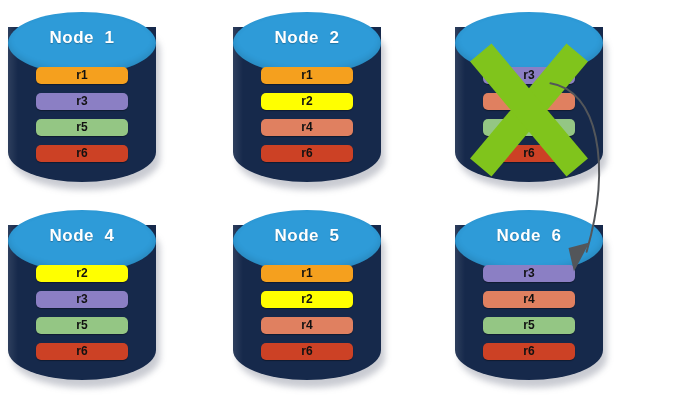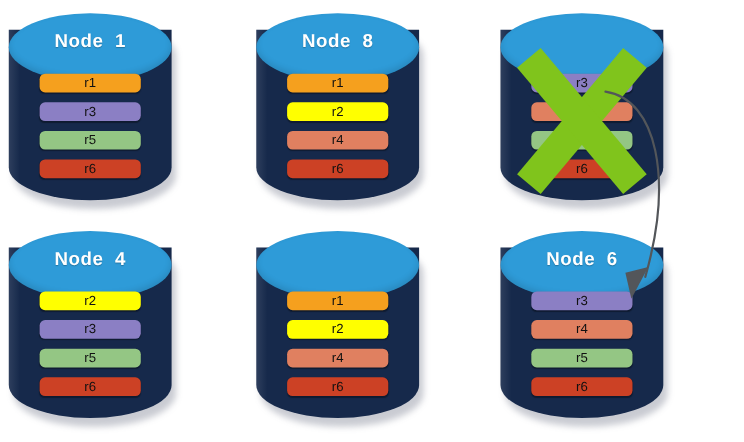--- a/index.html
+++ b/index.html
@@ -92,21 +92,21 @@
     width: 92px;
   }
   .record {
     height: 17px;
     line-height: 17px;
     margin-bottom: 9px;
     border-radius: 5px;
     text-align: center;
     color: #111111;
     font-size: 12px;
-    font-weight: normal;
+    font-weight: bold;
     box-shadow: 0 1px 1px rgba(0,0,0,0.35);
   }
 
   
   .cross {
     position: absolute;
     left: 12px;
     top: 28px;
     width: 124px;
     height: 140px;
@@ -146,21 +146,21 @@
       <div class="record" style="background: rgb(139, 127, 196);">r3</div>
       <div class="record" style="background: rgb(148, 198, 132);">r5</div>
       <div class="record" style="background: rgb(204, 65, 37);">r6</div>
     </div>
   </div>
 
   <div class="node" style="left:233px; top:12px;">
     <div class="cyl-shadow"></div>
     <div class="cyl-body" style="background: rgb(22, 41, 75);"></div>
     <div class="cyl-top" style="background: rgb(46, 155, 216);"></div>
-    <div class="node-title">Node  8</div>
+    <div class="node-title">Node  2</div>
     <div class="records">
       <div class="record" style="background: rgb(245, 160, 30);">r1</div>
       <div class="record" style="background: rgb(255, 255, 0);">r2</div>
       <div class="record" style="background: rgb(224, 128, 96);">r4</div>
       <div class="record" style="background: rgb(204, 65, 37);">r6</div>
     </div>
   </div>
 
   <div class="node" style="left:455px; top:12px;">
     <div class="cyl-shadow"></div>
@@ -188,20 +188,21 @@
       <div class="record" style="background: rgb(139, 127, 196);">r3</div>
       <div class="record" style="background: rgb(148, 198, 132);">r5</div>
       <div class="record" style="background: rgb(204, 65, 37);">r6</div>
     </div>
   </div>
 
   <div class="node" style="left:233px; top:210px;">
     <div class="cyl-shadow"></div>
     <div class="cyl-body" style="background: rgb(22, 41, 75);"></div>
     <div class="cyl-top" style="background: rgb(46, 155, 216);"></div>
+    <div class="node-title">Node  5</div>
     <div class="records">
       <div class="record" style="background: rgb(245, 160, 30);">r1</div>
       <div class="record" style="background: rgb(255, 255, 0);">r2</div>
       <div class="record" style="background: rgb(224, 128, 96);">r4</div>
       <div class="record" style="background: rgb(204, 65, 37);">r6</div>
     </div>
   </div>
 
   <div class="node" style="left:455px; top:210px;">
     <div class="cyl-shadow"></div>

